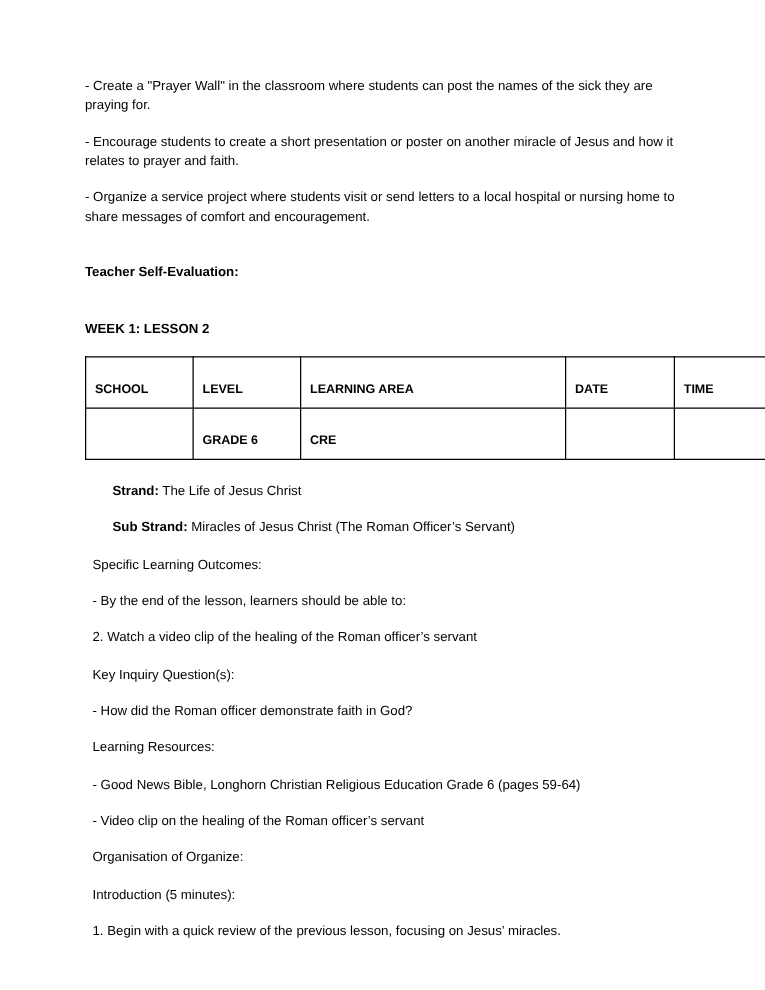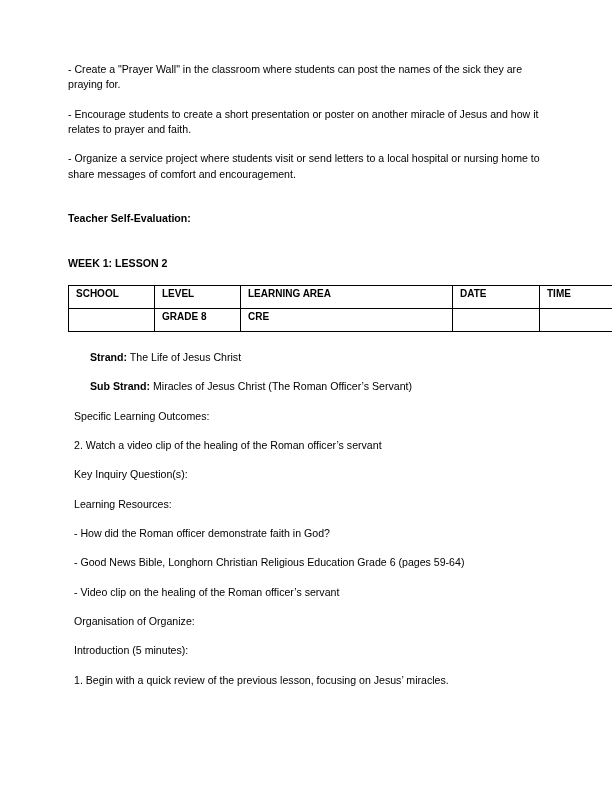--- a/index.html
+++ b/index.html
@@ -41,21 +41,21 @@
     border-collapse: collapse;
     width: 100%;
     margin-top: 4px;
     margin-bottom: 18px;
     table-layout: fixed;
   }
   table.info td {
     border: 1px solid #000000;
     font-size: 10px;
     font-weight: bold;
-    padding: 2px 6px 6px 7px;
+    padding: 20px 6px 6px 7px;
     height: 14px;
     vertical-align: top;
   }
   .col-school { width: 72px; }
   .col-level { width: 72px; }
   .col-area { width: 198px; }
   .col-date { width: 73px; }
   .col-time { width: 62px; }
   .body-block {
     margin-left: 6px;
@@ -86,44 +86,45 @@
         <tr>
       <td class="col-school">SCHOOL</td>
       <td class="col-level">LEVEL</td>
       <td class="col-area">LEARNING AREA</td>
       <td class="col-date">DATE</td>
       <td class="col-time">TIME</td>
 
     </tr>
     <tr>
       <td class="col-school"></td>
-      <td class="col-level">GRADE 8</td>
+      <td class="col-level">GRADE 6</td>
       <td class="col-area">CRE</td>
       <td class="col-date"></td>
       <td class="col-time"></td>
 
     </tr>
   </tbody>
     </table>
 
   <div class="body-block">
 
     <p class="sec"><span class="lbl">Strand:</span><span> The Life of Jesus Christ</span></p>
 
     <p class="sec"><span class="lbl">Sub Strand:</span><span> Miracles of Jesus Christ (The Roman Officer’s Servant)</span></p>
 
     <p class="sec lbl">Specific Learning Outcomes:</p>
 
+    <p class="sec lbl">- By the end of the lesson, learners should be able to:</p>
 
     <p class="sec">2. Watch a video clip of the healing of the Roman officer’s servant</p>
 
     <p class="sec lbl">Key Inquiry Question(s):</p>
+    <p class="sec">- How did the Roman officer demonstrate faith in God?</p>
+
     <p class="sec lbl">Learning Resources:</p>
-
-    <p class="sec">- How did the Roman officer demonstrate faith in God?</p>
     <p class="sec">- Good News Bible, Longhorn Christian Religious Education Grade 6 (pages 59-64)</p>
     <p class="sec">- Video clip on the healing of the Roman officer’s servant</p>
 
     <p class="sec lbl">Organisation of Organize:</p>
 
     <p class="sec lbl">Introduction (5 minutes):</p>
     <p class="sec">1. Begin with a quick review of the previous lesson, focusing on Jesus’ miracles.</p>
 
   </div>
 </div>

